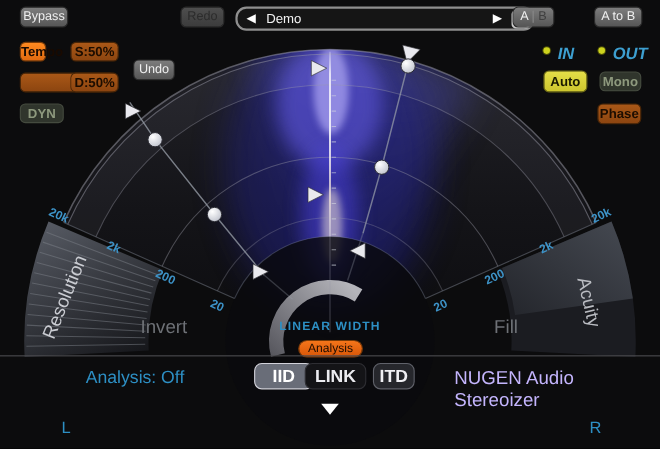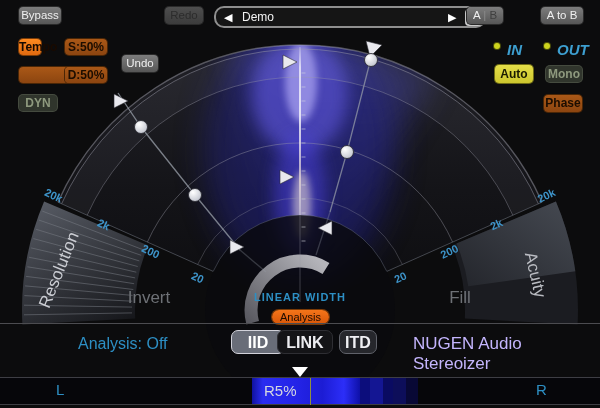--- a/index.html
+++ b/index.html
@@ -264,27 +264,17 @@
 
   <div id="separator"></div>
   <div>
     <span id="dynamics">Analysis: Off</span>
     <div class="pill" id="iid">IID</div>
     <div class="pill" id="link">LINK</div>
     <div class="pill" id="itd">ITD</div>
     <span id="brand">NUGEN Audio Stereoizer</span>
   </div>
 
-  <div id="slider">
-    <div class="blueband" style="left:252px;width:108px;background:linear-gradient(90deg,#10129e 0%,#2a2cf0 10%,#2424e8 40%,#1c1cd4 65%,#2c2ef8 85%,#0e10a8 100%);"></div>
-    <div class="blueband" style="left:360px;width:10px;background:#0c0d7c;"></div>
-    <div class="blueband" style="left:370px;width:13px;background:#1a1cc2;opacity:.75;"></div>
-    <div class="blueband" style="left:383px;width:10px;background:#0a0b62;"></div>
-    <div class="blueband" style="left:393px;width:13px;background:#14159c;opacity:.55;"></div>
-    <div class="blueband" style="left:406px;width:12px;background:#0a0b6a;opacity:.45;"></div>
-    <span id="slider-value">R5%</span>
-    <div id="pos-line"></div>
-  </div>
   <div id="slider-tri"></div>
   <span class="lr" style="left:56px;">L</span>
   <span class="lr" style="left:536px;">R</span>
 
 </div>
 
 </body></html>

